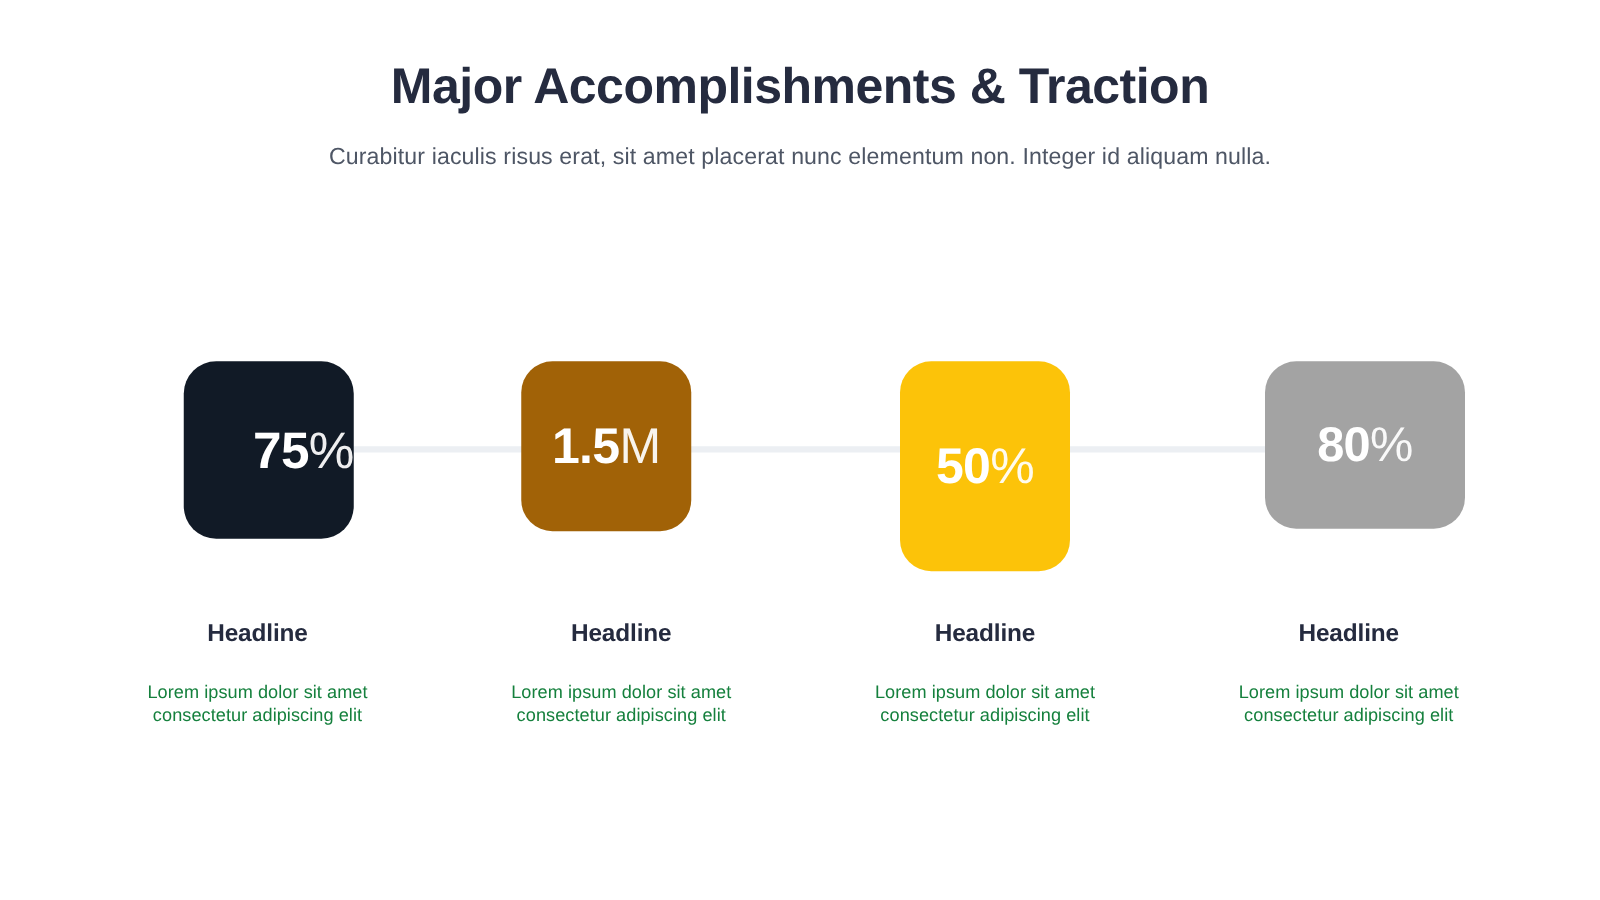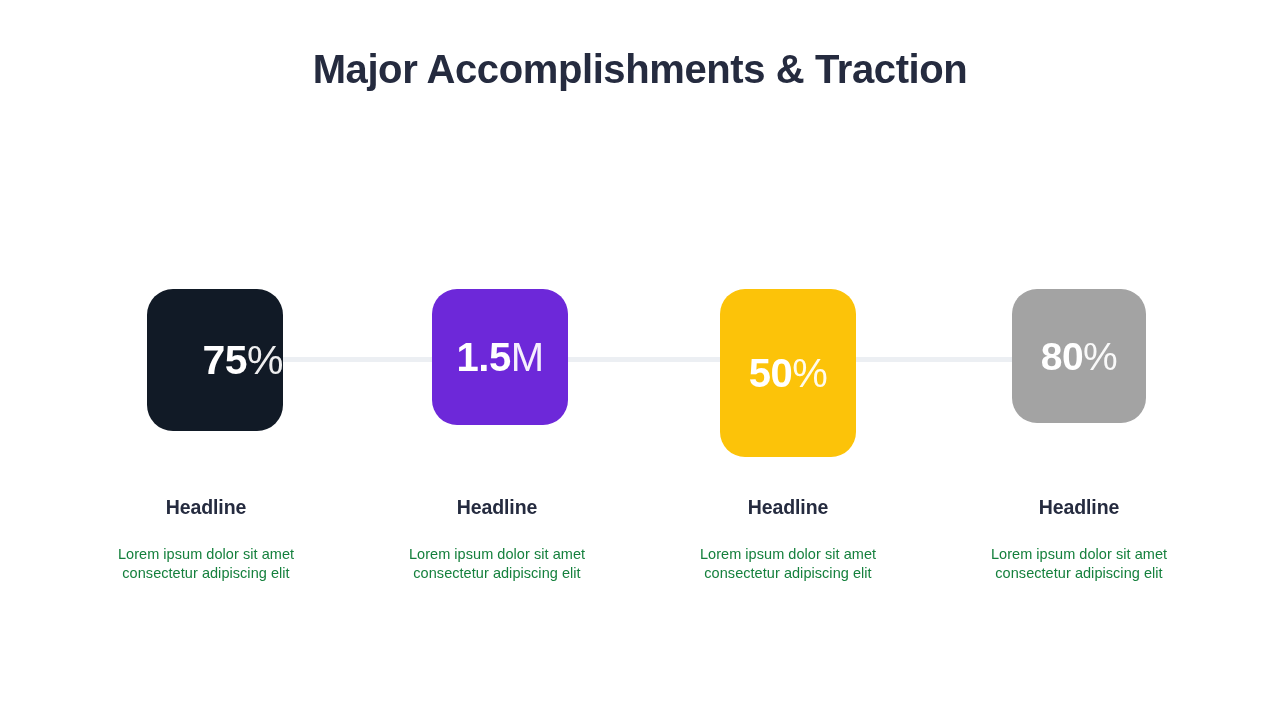--- a/index.html
+++ b/index.html
@@ -87,23 +87,23 @@
     white-space: nowrap;
   }
   .stat-card .unit {
     font-weight: normal;
     color: rgba(255,255,255,0.93);
     letter-spacing: -0.5px;
   }
 
   
   .card-0 { left: 147px; width: 136px; height: 142px; background: #111a26; justify-content: flex-end; }
-  .card-1 { left: 432px; width: 136px; height: 136px; background: #6d28d9; border-radius: 25px; }
+  .card-1 { left: 417px; width: 136px; height: 136px; background: #a16207; border-radius: 25px; }
   .card-2 { left: 720px; width: 136px; height: 168px; background: #fcc309; border-radius: 25px; }
-  .card-3 { left: 1012px; width: 134px; height: 134px; background: #a3a3a3; border-radius: 25px; }
+  .card-3 { left: 1012px; width: 160px; height: 134px; background: #a3a3a3; border-radius: 25px; }
 
   .card-1 .value, .card-2 .value { font-size: 40px; }
   .card-3 .value { font-size: 39px; }
 
   
   .captions {
     position: absolute;
     top: 484px;
     left: 0;
     width: 1280px;
@@ -138,20 +138,21 @@
     letter-spacing: 0.05px;
   }
 </style>
 </head>
 <body>
 
 <div class="slide">
 
   <div class="header">
     <h1 class="slide-title">Major Accomplishments &amp; Traction</h1>
+    <p class="slide-subtitle">Curabitur iaculis risus erat, sit amet placerat nunc elementum non. Integer id aliquam nulla.</p>
   </div>
 
   <div class="stats-row">
 
     <div class="connector-line"></div>
 
     <div class="stat-card card-0">
       <span class="value"><span>75</span><span class="unit">%</span></span>
     </div>
 

